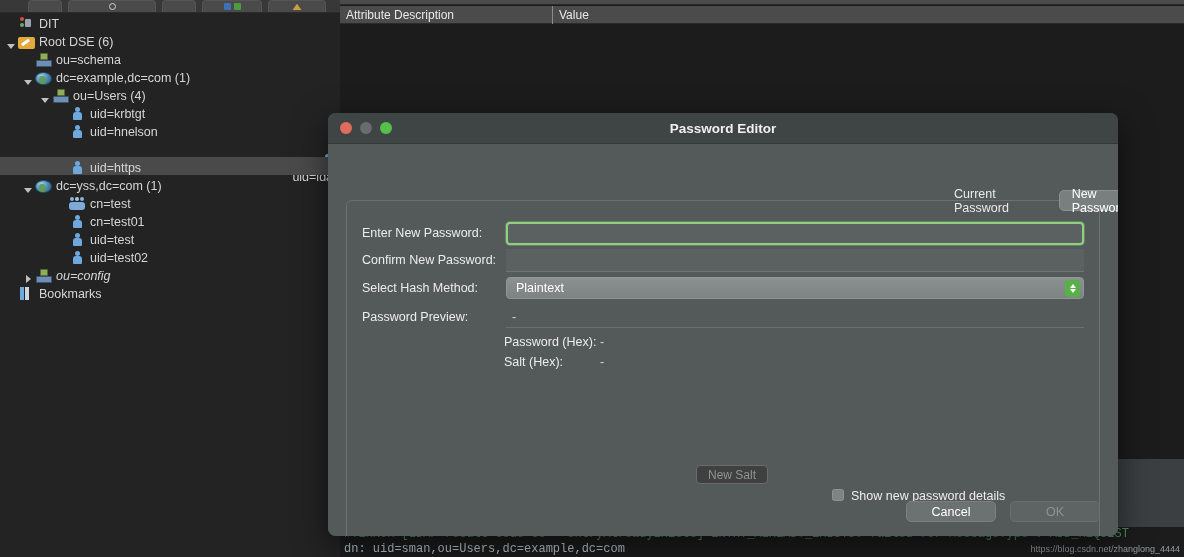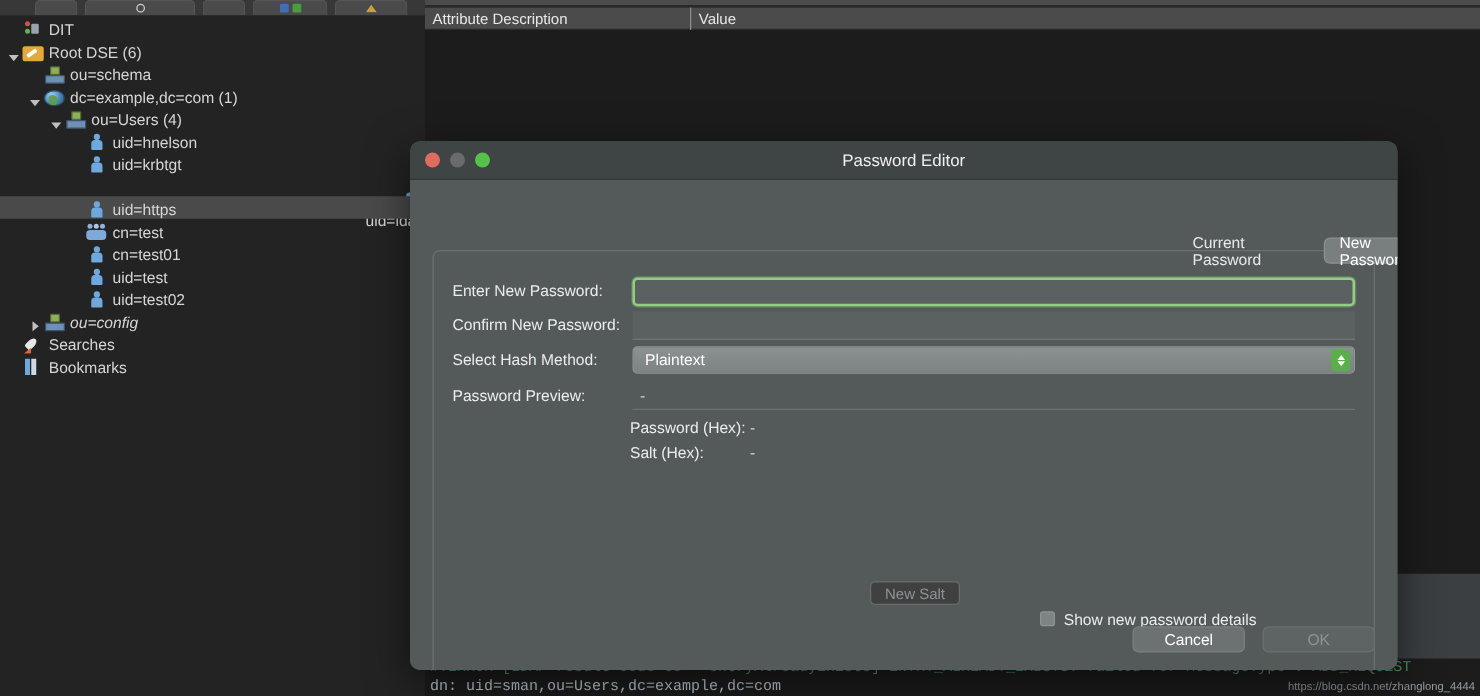--- a/index.html
+++ b/index.html
@@ -146,21 +146,21 @@
     height:31px; background:#3f4444; border-bottom:1px solid #333838;
     display:flex; align-items:center; position:relative;
   }
   .lights { display:flex; gap:8px; padding-left:12px; }
   .light { width:12px; height:12px; border-radius:50%; }
   .light.red { background:#e06c60; }
   .light.grey { background:#6b6b6b; }
   .light.green { background:#56c14a; }
   .dlg-title {
     position:absolute; left:0; right:0; text-align:center;
-    font-size:13.5px; font-weight:normal; color:#f0f0f0;
+    font-size:13.5px; font-weight:bold; color:#f0f0f0;
   }
   .dlg-body { position:relative; height:392px; background:#545a5a; }
 
   
   .tabs {
     position:absolute; left:613px; top:46px; width:220px; height:21px;
     display:flex; z-index:3;
   }
   .tab {
     height:21px; border-radius:5px;
@@ -288,36 +288,41 @@
           <span>dc=example,dc=com (1)</span>
         </div>
         <div class="tree-row" style="padding-left: 38px;">
           <span class="twisty tw-down"></span>
           <span class="ticon ic-ou"></span>
           <span>ou=Users (4)</span>
         </div>
         <div class="tree-row" style="padding-left: 55px;">
           <span class="twisty none"></span>
           <span class="ticon ic-person"></span>
+          <span>uid=krbtgt</span>
+        </div>
+        <div class="tree-row" style="padding-left: 55px;">
+          <span class="twisty none"></span>
+          <span class="ticon ic-person"></span>
           <span>uid=hnelson</span>
         </div>
-        <div class="tree-row" style="padding-left: 55px;">
-          <span class="twisty none"></span>
-          <span class="ticon ic-person"></span>
-          <span>uid=krbtgt</span>
-        </div>
         <div class="tree-row" style="padding-left: 55px; flex-direction: column;">
           <span class="twisty none"></span>
           <span class="ticon ic-person"></span>
           <span>uid=ldap</span>
         </div>
         <div class="tree-row selected" style="padding-left: 55px;">
           <span class="twisty none"></span>
           <span class="ticon ic-person"></span>
           <span>uid=https</span>
+        </div>
+        <div class="tree-row" style="padding-left: 21px;">
+          <span class="twisty tw-down"></span>
+          <span class="ticon ic-globe"></span>
+          <span>dc=yss,dc=com (1)</span>
         </div>
         <div class="tree-row" style="padding-left: 55px;">
           <span class="twisty none"></span>
           <span class="ticon ic-group"></span>
           <span>cn=test</span>
         </div>
         <div class="tree-row" style="padding-left: 55px;">
           <span class="twisty none"></span>
           <span class="ticon ic-person"></span>
           <span>cn=test01</span>
@@ -329,25 +334,20 @@
         </div>
         <div class="tree-row" style="padding-left: 55px;">
           <span class="twisty none"></span>
           <span class="ticon ic-person"></span>
           <span>uid=test02</span>
         </div>
         <div class="tree-row" style="padding-left: 21px; font-style: italic;">
           <span class="twisty tw-right"></span>
           <span class="ticon ic-ou"></span>
           <span>ou=config</span>
-        </div>
-        <div class="tree-row" style="padding-left: 4px;">
-          <span class="twisty none"></span>
-          <span class="ticon ic-rocket"></span>
-          <span>Searches</span>
         </div>
         <div class="tree-row" style="padding-left: 4px;">
           <span class="twisty none"></span>
           <span class="ticon ic-book"></span>
           <span>Bookmarks</span>
         </div>
       </div>
 
     <div class="attr-panel">
       <div class="attr-head-top"></div>

